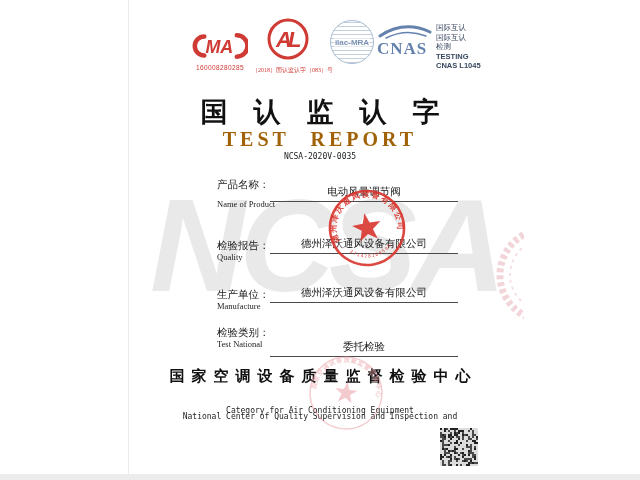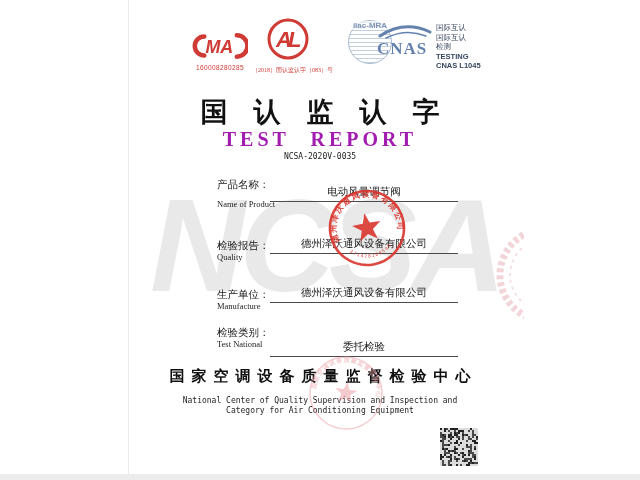--- a/index.html
+++ b/index.html
@@ -20,51 +20,51 @@
     font-size:132px;font-weight:bold;font-style:italic;
     letter-spacing:-6px;color:rgba(120,120,120,0.16);
     z-index:0;user-select:none;line-height:1;
   }
   
   .cma-wrap{left:192px;top:33px;width:56px;text-align:center;z-index:1;}
   .cma-number{margin-top:1px;font-size:6.5px;color:#cf3a34;letter-spacing:.4px;font-family:"Liberation Sans",sans-serif;}
   .al-wrap{left:252px;top:17px;width:72px;text-align:center;z-index:1;}
   .al-caption{margin-top:1px;font-size:6px;color:#cf3a34;white-space:nowrap;}
   .ilac-circle{
-    left:348px;top:20px;width:42px;height:42px;border-radius:50%;
+    left:330px;top:20px;width:42px;height:42px;border-radius:50%;
     border:1px solid #aabcd0;
     background:repeating-linear-gradient(0deg,#c3d0de 0 1px,transparent 1px 4px);
-    display:flex;align-items:flex-start;justify-content:center;z-index:1;
+    display:flex;align-items:center;justify-content:center;z-index:1;
   }
   .ilac-text{font-family:"Liberation Sans",sans-serif;font-size:8px;font-weight:bold;color:#7d93b5;background:rgba(255,255,255,.55);padding:0 1px;}
   .cnas-wrap{left:376px;top:24px;width:58px;z-index:1;}
   .accred{left:436px;top:23px;width:72px;z-index:1;
     font-family:"Liberation Sans","DejaVu Sans",sans-serif;
     font-size:7.5px;line-height:9.5px;color:#37465f;}
   .accred .b{font-weight:bold;}
   
   .title-zh{left:0;right:0;top:94px;text-align:center;font-size:27px;font-weight:bold;
     letter-spacing:26px;text-indent:26px;color:#111;z-index:1;
     font-family:"Liberation Sans","DejaVu Sans",sans-serif;}
   .title-en{left:0;right:0;top:128px;text-align:center;font-size:20px;font-weight:600;
-    letter-spacing:4px;word-spacing:12px;color:#a21caf;z-index:1;}
+    letter-spacing:4px;word-spacing:12px;color:#a16207;z-index:1;}
   .report-no{left:0;right:0;top:152px;text-align:center;font-size:8px;
     font-family:"DejaVu Sans Mono","Liberation Mono",monospace;color:#222;z-index:1;}
   
   .field{z-index:1;}
   .field .zh{position:absolute;left:217px;font-size:10.5px;color:#1a1a1a;white-space:nowrap;
     font-family:"Liberation Serif",serif;}
   .field .en{position:absolute;left:217px;font-size:8.5px;color:#222;white-space:nowrap;}
   .field .val{position:absolute;left:270px;width:188px;text-align:center;font-size:10.5px;
     color:#1a1a1a;border-bottom:1px solid #4a4a4a;padding-bottom:2px;white-space:nowrap;}
   
   .org-zh{left:0;right:0;top:367px;text-align:center;font-size:15px;font-weight:bold;
     letter-spacing:7px;text-indent:7px;color:#111;z-index:1;
     font-family:"Liberation Sans","DejaVu Sans",sans-serif;}
-  .org-en1{left:0;right:0;top:396px;text-align:center;font-size:8px;
+  .org-en1{left:0;right:0;top:412px;text-align:center;font-size:8px;
     font-family:"DejaVu Sans Mono","Liberation Mono",monospace;color:#1d1d1d;z-index:1;}
   .org-en2{left:0;right:0;top:406px;text-align:center;font-size:8px;
     font-family:"DejaVu Sans Mono","Liberation Mono",monospace;color:#1d1d1d;z-index:1;}
   
   .stamp-main{left:312px;top:173px;width:110px;height:110px;z-index:3;transform:rotate(-10deg);}
   .stamp-center-faint{left:301px;top:348px;width:90px;height:90px;z-index:2;opacity:.45;transform:rotate(8deg);}
   .stamp-right-clip{left:478px;top:215px;width:46px;height:120px;overflow:hidden;z-index:2;opacity:.35;}
   
   .qr{left:440px;top:428px;width:38px;height:38px;background:#dcdcdc;z-index:1;}
   .qr .c{position:absolute;width:2px;height:2px;}

